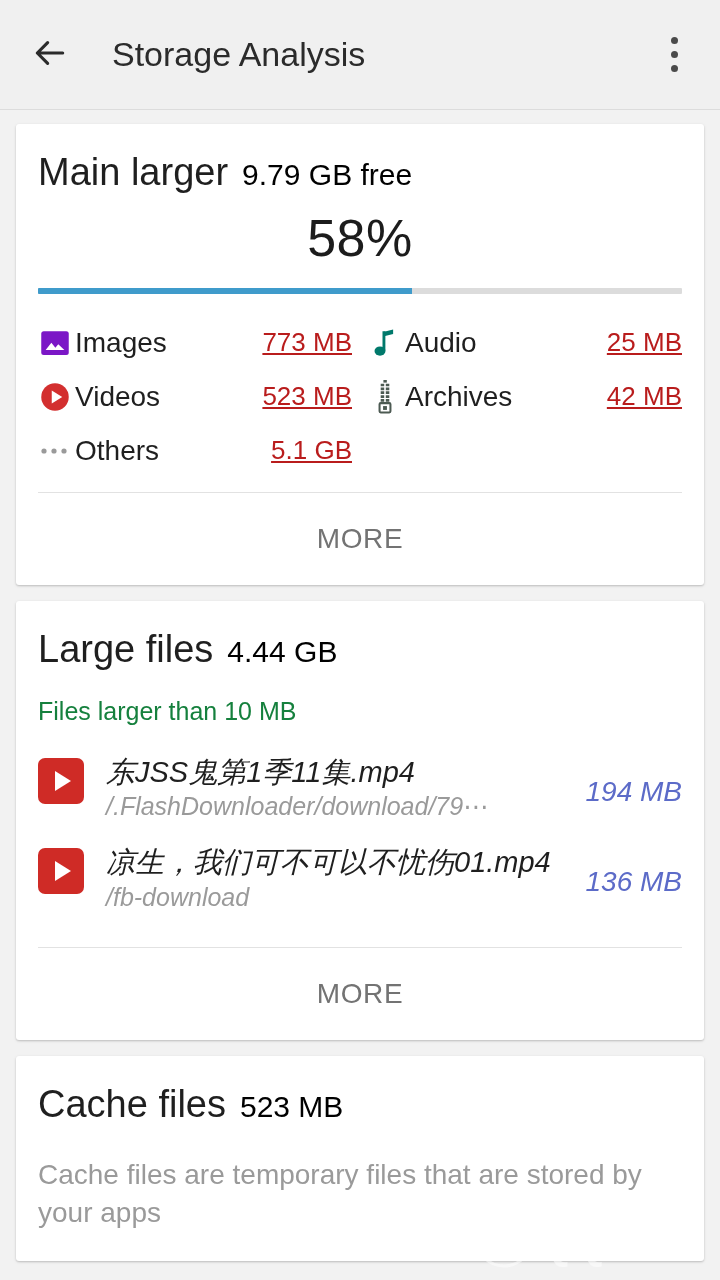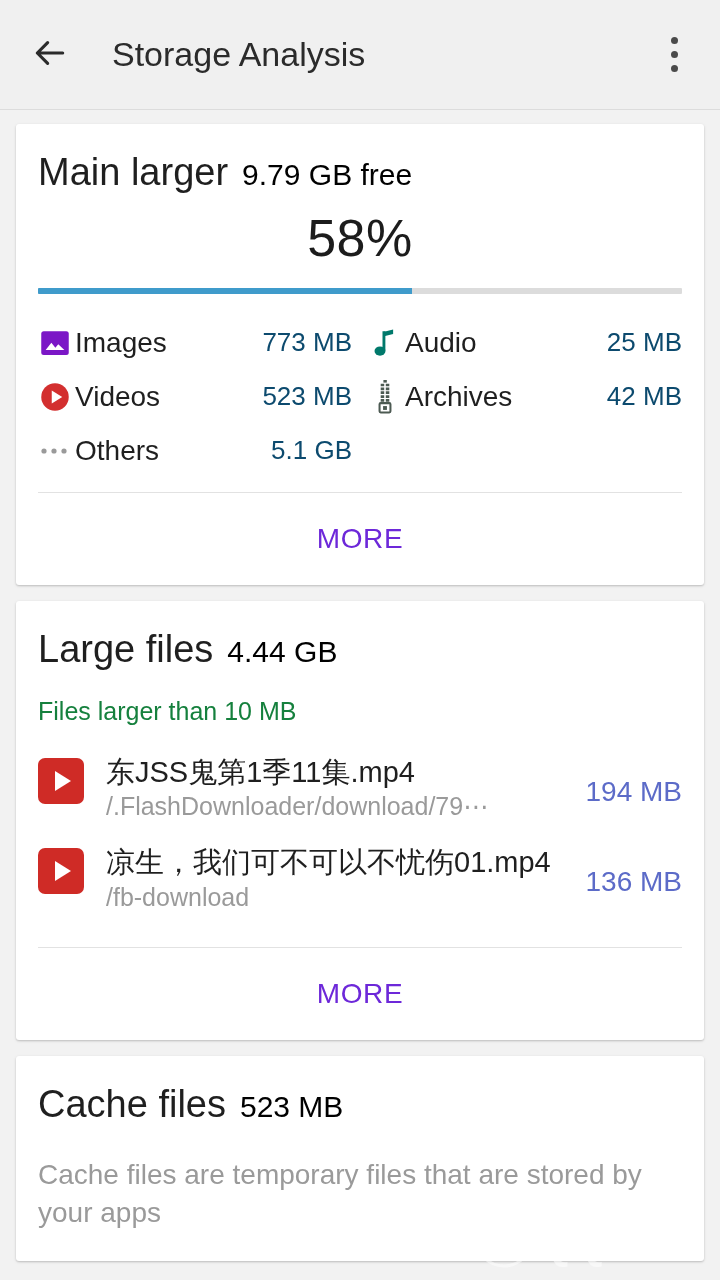--- a/index.html
+++ b/index.html
@@ -70,32 +70,32 @@
   #progress-fill { position: absolute; left: 0; top: 0; bottom: 0; background: #3f9bcb; }
 
   
   #cat-grid {
     display: grid; grid-template-columns: 1fr 1fr;
     padding: 22px 22px 8px 22px; column-gap: 16px; row-gap: 0;
   }
   .cat-row { display: flex; align-items: center; height: 54px; cursor: pointer; }
   .cat-icon { width: 34px; height: 34px; flex: 0 0 34px; display: flex; align-items: center; justify-content: center; }
   .cat-label { font-size: 28px; color: #1f1f1f; margin-left: 3px; white-space: nowrap; }
-  .cat-size { margin-left: auto; font-size: 26px; color: #0c4a6e; white-space: nowrap; }
+  .cat-size { margin-left: auto; font-size: 26px; color: #b91c1c; white-space: nowrap; text-decoration: underline; }
 
   .divider { height: 1px; background: #e2e2e2; margin: 6px 22px 0 22px; }
 
   .more-button {
-    text-align: center; font-size: 28px; color: #6d28d9;
+    text-align: center; font-size: 28px; color: #737373;
     padding: 30px 0 30px 0; letter-spacing: .6px; cursor: pointer;
   }
 
   
   #file-list { padding: 18px 22px 0 22px; }
-  .file-row { display: flex; align-items: flex-start; padding: 10px 0 12px 0; cursor: pointer; }
+  .file-row { display: flex; align-items: flex-start; padding: 10px 0 12px 0; cursor: pointer; font-style: italic; }
   .file-icon {
     width: 46px; height: 46px; flex: 0 0 46px; border-radius: 7px; background: #cf2b26;
     display: flex; align-items: center; justify-content: center; margin-top: 4px;
   }
   .file-icon .tri {
     width: 0; height: 0; border-left: 16px solid #fff;
     border-top: 10px solid transparent; border-bottom: 10px solid transparent;
     margin-left: 4px;
   }
   .file-texts { margin-left: 22px; min-width: 0; flex: 1 1 auto; }

